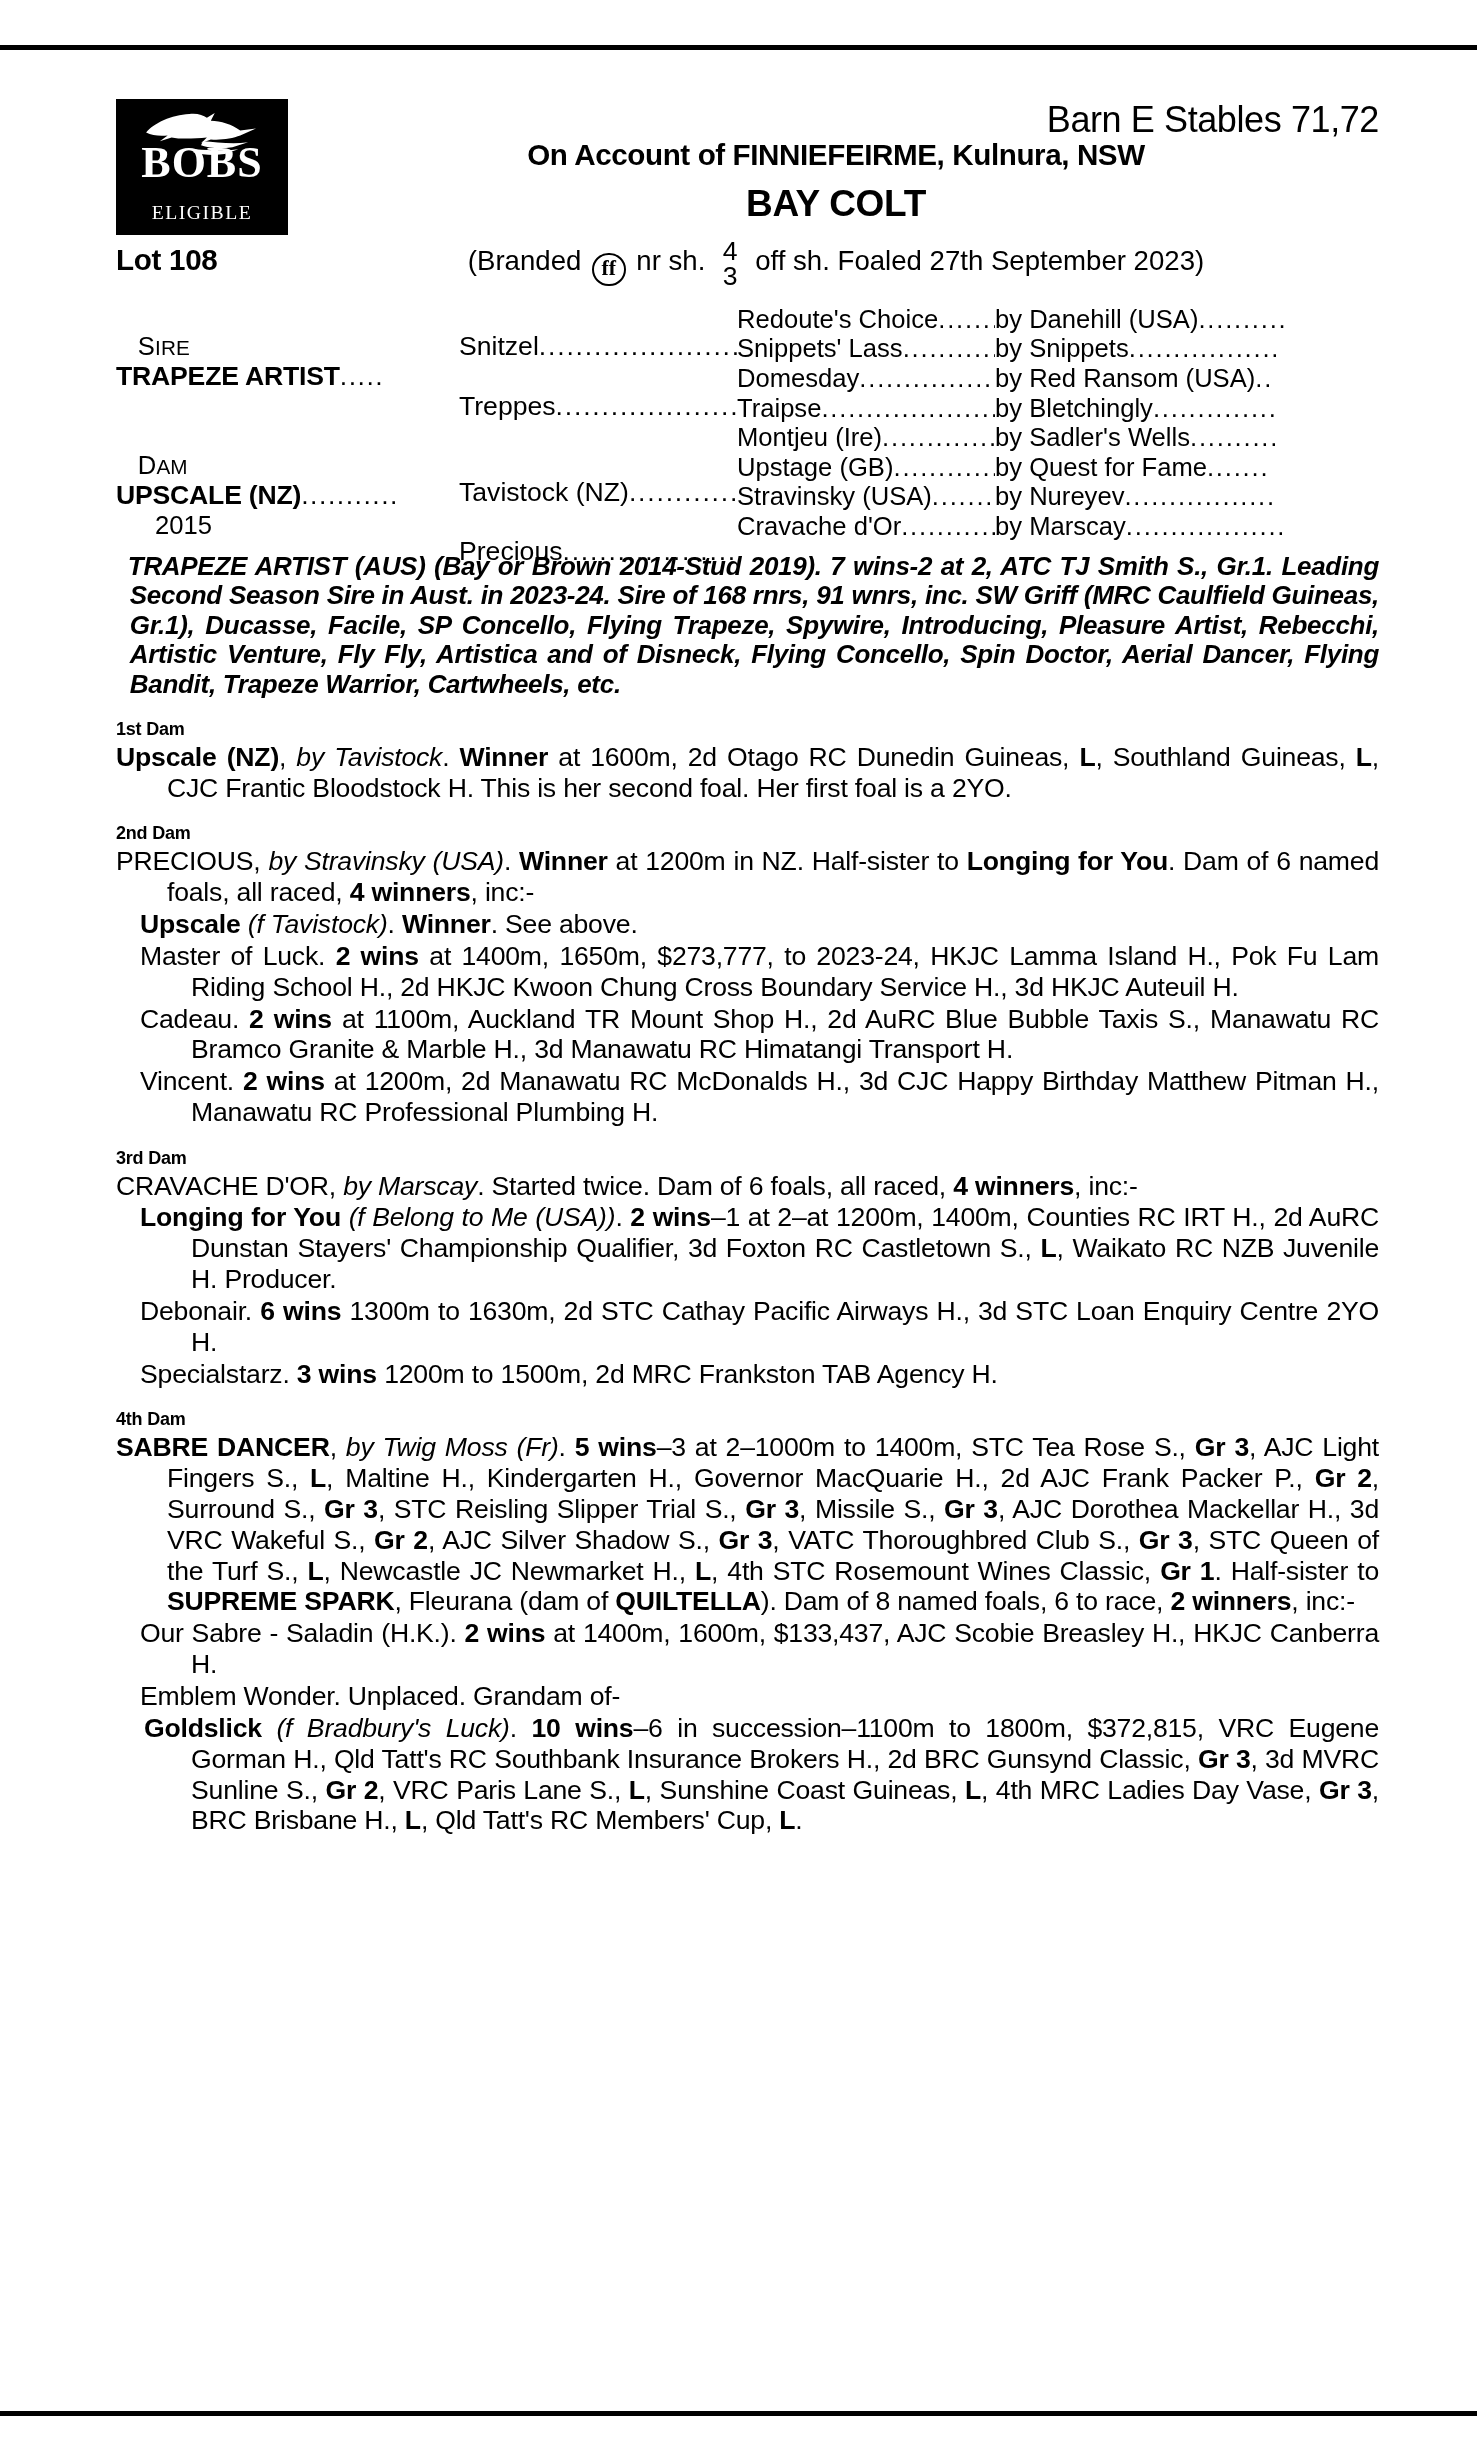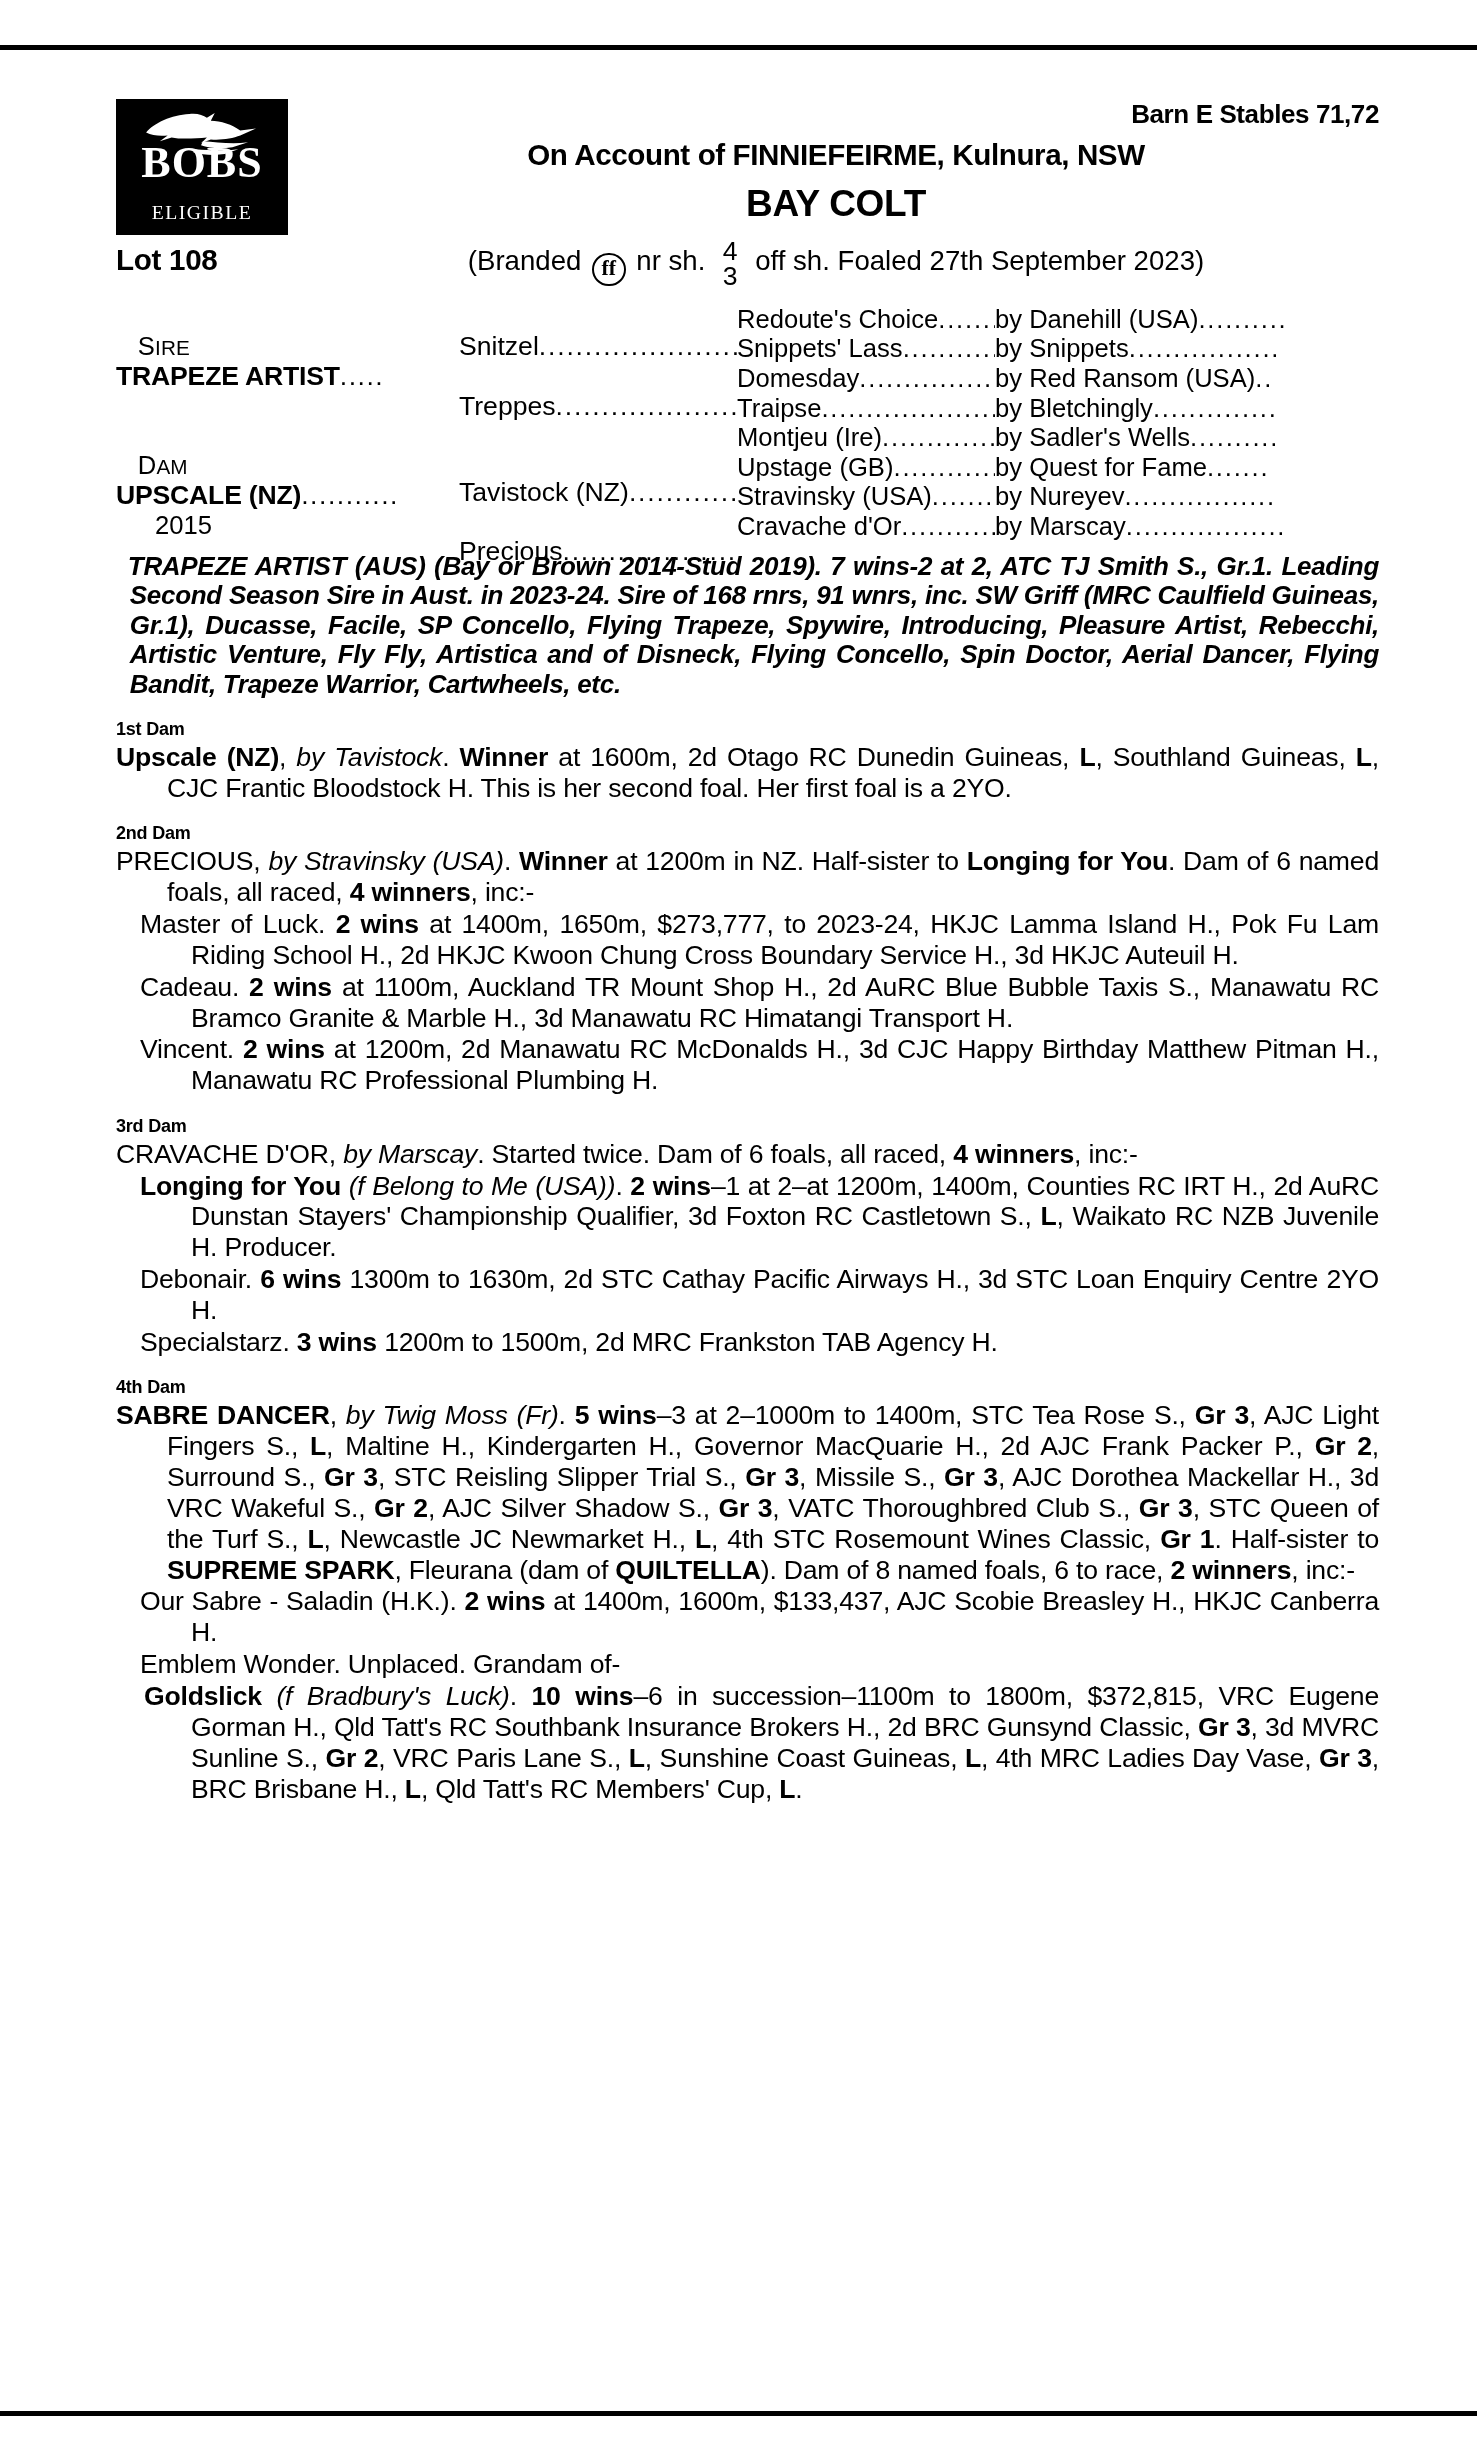--- a/index.html
+++ b/index.html
@@ -80,22 +80,22 @@
   .lot-label {
     position: absolute;
     left: 0; top: 144px;
     font-weight: bold;
     font-size: 29.6px;
     letter-spacing: -0.3px;
   }
   .barn-line {
     position: absolute;
     right: 0; top: 0px;
-    font-weight: bold;
-    font-size: 26px;
+    font-weight: normal;
+    font-size: 36px;
     letter-spacing: -0.4px;
     white-space: nowrap;
   }
   .account-line {
     position: absolute;
     left: 0; right: 0; top: 39px;
     text-align: center;
     padding-left: 177px;
     font-weight: bold;
     font-size: 29.6px;
@@ -313,20 +313,23 @@
     <div class="dam-head">1st Dam</div>
     <div class="para">
       <b>Upscale (NZ)</b><span>, </span><i>by Tavistock</i><span>. </span><b>Winner</b><span> at 1600m, 2d Otago RC Dunedin Guineas, </span><b>L</b><span>, Southland Guineas, </span><b>L</b><span>, CJC Frantic Bloodstock H. This is her second foal. Her first foal is a 2YO.</span>
     </div>
 
     <div class="dam-head">2nd Dam</div>
     <div class="para">
       <span>PRECIOUS</span><span>, </span><i>by Stravinsky (USA)</i><span>. </span><b>Winner</b><span> at 1200m in NZ. Half-sister to </span><b>Longing for You</b><span>. Dam of 6 named foals, all raced, </span><b>4 winners</b><span>, inc:-</span>
     </div>
     <div class="para sub">
+      <b>Upscale</b><span> </span><i>(f Tavistock)</i><span>. </span><b>Winner</b><span>. See above.</span>
+    </div>
+    <div class="para sub">
       <span>Master of Luck.</span><span> </span><b>2 wins</b><span> at 1400m, 1650m, $273,777, to 2023-24, HKJC Lamma Island H., Pok Fu Lam Riding School H., 2d HKJC Kwoon Chung Cross Boundary Service H., 3d HKJC Auteuil H.</span>
     </div>
     <div class="para sub">
       <span>Cadeau.</span><span> </span><b>2 wins</b><span> at 1100m, Auckland TR Mount Shop H., 2d AuRC Blue Bubble Taxis S., Manawatu RC Bramco Granite &amp; Marble H., 3d Manawatu RC Himatangi Transport H.</span>
     </div>
     <div class="para sub">
       <span>Vincent.</span><span> </span><b>2 wins</b><span> at 1200m, 2d Manawatu RC McDonalds H., 3d CJC Happy Birthday Matthew Pitman H., Manawatu RC Professional Plumbing H.</span>
     </div>
 
     <div class="dam-head">3rd Dam</div>

